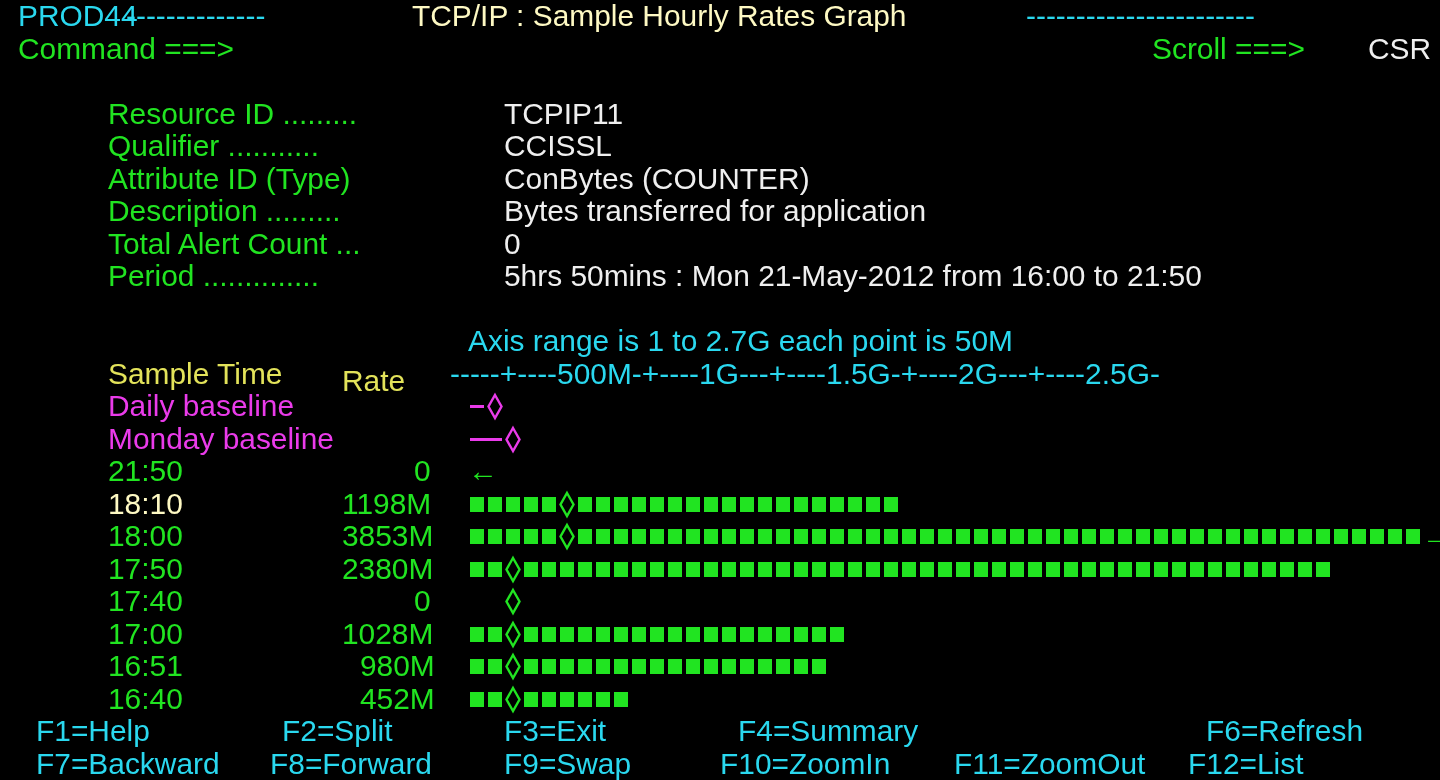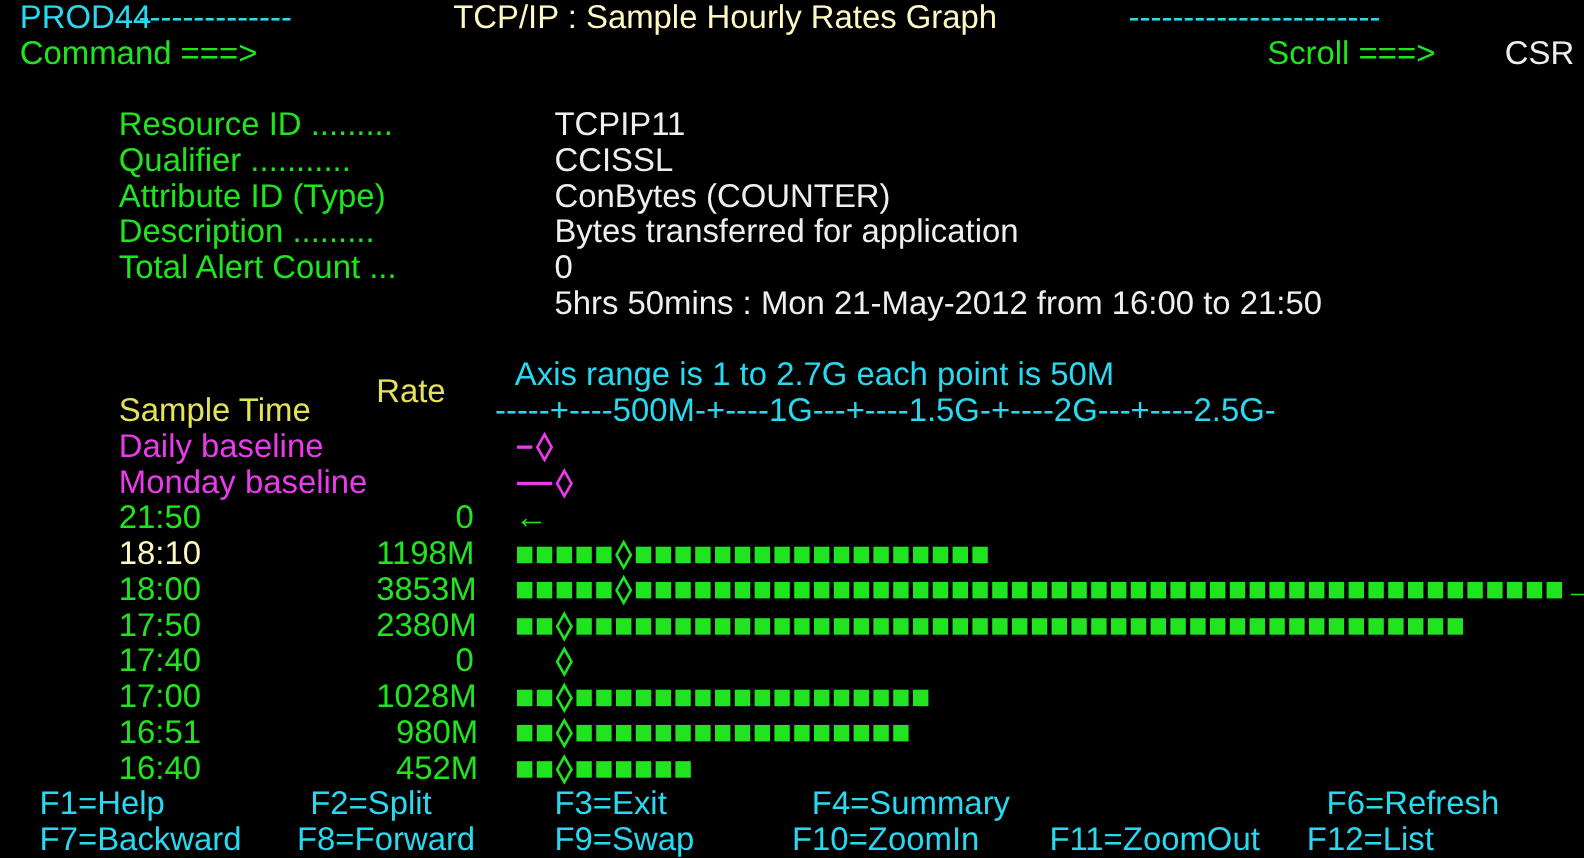--- a/index.html
+++ b/index.html
@@ -31,24 +31,25 @@
     <span class="seg" style="left: 108px; top: 97.5px; color: rgb(33, 228, 33);">Resource ID .........</span>
     <span class="seg" style="left: 504px; top: 97.5px; color: rgb(239, 239, 239);">TCPIP11</span>
     <span class="seg" style="left: 108px; top: 130px; color: rgb(33, 228, 33);">Qualifier ...........</span>
     <span class="seg" style="left: 504px; top: 130px; color: rgb(239, 239, 239);">CCISSL</span>
     <span class="seg" style="left: 108px; top: 162.5px; color: rgb(33, 228, 33);">Attribute ID (Type)</span>
     <span class="seg" style="left: 504px; top: 162.5px; color: rgb(239, 239, 239);">ConBytes (COUNTER)</span>
     <span class="seg" style="left: 108px; top: 195px; color: rgb(33, 228, 33);">Description .........</span>
     <span class="seg" style="left: 504px; top: 195px; color: rgb(239, 239, 239);">Bytes transferred for application</span>
     <span class="seg" style="left: 108px; top: 227.5px; color: rgb(33, 228, 33);">Total Alert Count ...</span>
     <span class="seg" style="left: 504px; top: 227.5px; color: rgb(239, 239, 239);">0</span>
+    <span class="seg" style="left: 108px; top: 260px; color: rgb(33, 228, 33);">Period ..............</span>
     <span class="seg" style="left: 504px; top: 260px; color: rgb(239, 239, 239);">5hrs 50mins : Mon 21-May-2012 from 16:00 to 21:50</span>
     <span class="seg" style="left: 468px; top: 325px; color: rgb(42, 216, 239);">Axis range is 1 to 2.7G each point is 50M</span>
     <span class="seg" style="left: 108px; top: 357.5px; color: rgb(227, 227, 90);">Sample Time</span>
-    <span class="seg" style="left: 342px; top: 340px; color: rgb(227, 227, 90);">Rate</span>
+    <span class="seg" style="left: 342px; top: 365px; color: rgb(227, 227, 90);">Rate</span>
     <span class="seg" style="left: 450px; top: 357.5px; color: rgb(42, 216, 239);">-----+----500M-+----1G---+----1.5G-+----2G---+----2.5G-</span>
     <span class="seg" style="left: 108px; top: 390px; color: rgb(234, 59, 234);">Daily baseline</span>
     <div class="bl-dash" style="left: 470px; top: 405px; width: 14px; height: 3.2px; background: rgb(234, 59, 234);"></div>
     <div class="dia" style="left: 486px; top: 390px; width: 18px; height: 33px;"><svg width="18" height="33" viewBox="0 0 18 33">
         <path d="M9 5 L15.5 16.5 L9 28 L2.5 16.5 Z" fill="none" stroke="#ea3bea" stroke-width="2.4"></path>
       </svg></div>
     <span class="seg" style="left: 108px; top: 422.5px; color: rgb(234, 59, 234);">Monday baseline</span>
     <div class="bl-dash" style="left: 470px; top: 437.5px; width: 32px; height: 3.2px; background: rgb(234, 59, 234);"></div>
     <div class="dia" style="left: 504px; top: 422.5px; width: 18px; height: 33px;"><svg width="18" height="33" viewBox="0 0 18 33">
         <path d="M9 5 L15.5 16.5 L9 28 L2.5 16.5 Z" fill="none" stroke="#ea3bea" stroke-width="2.4"></path>

